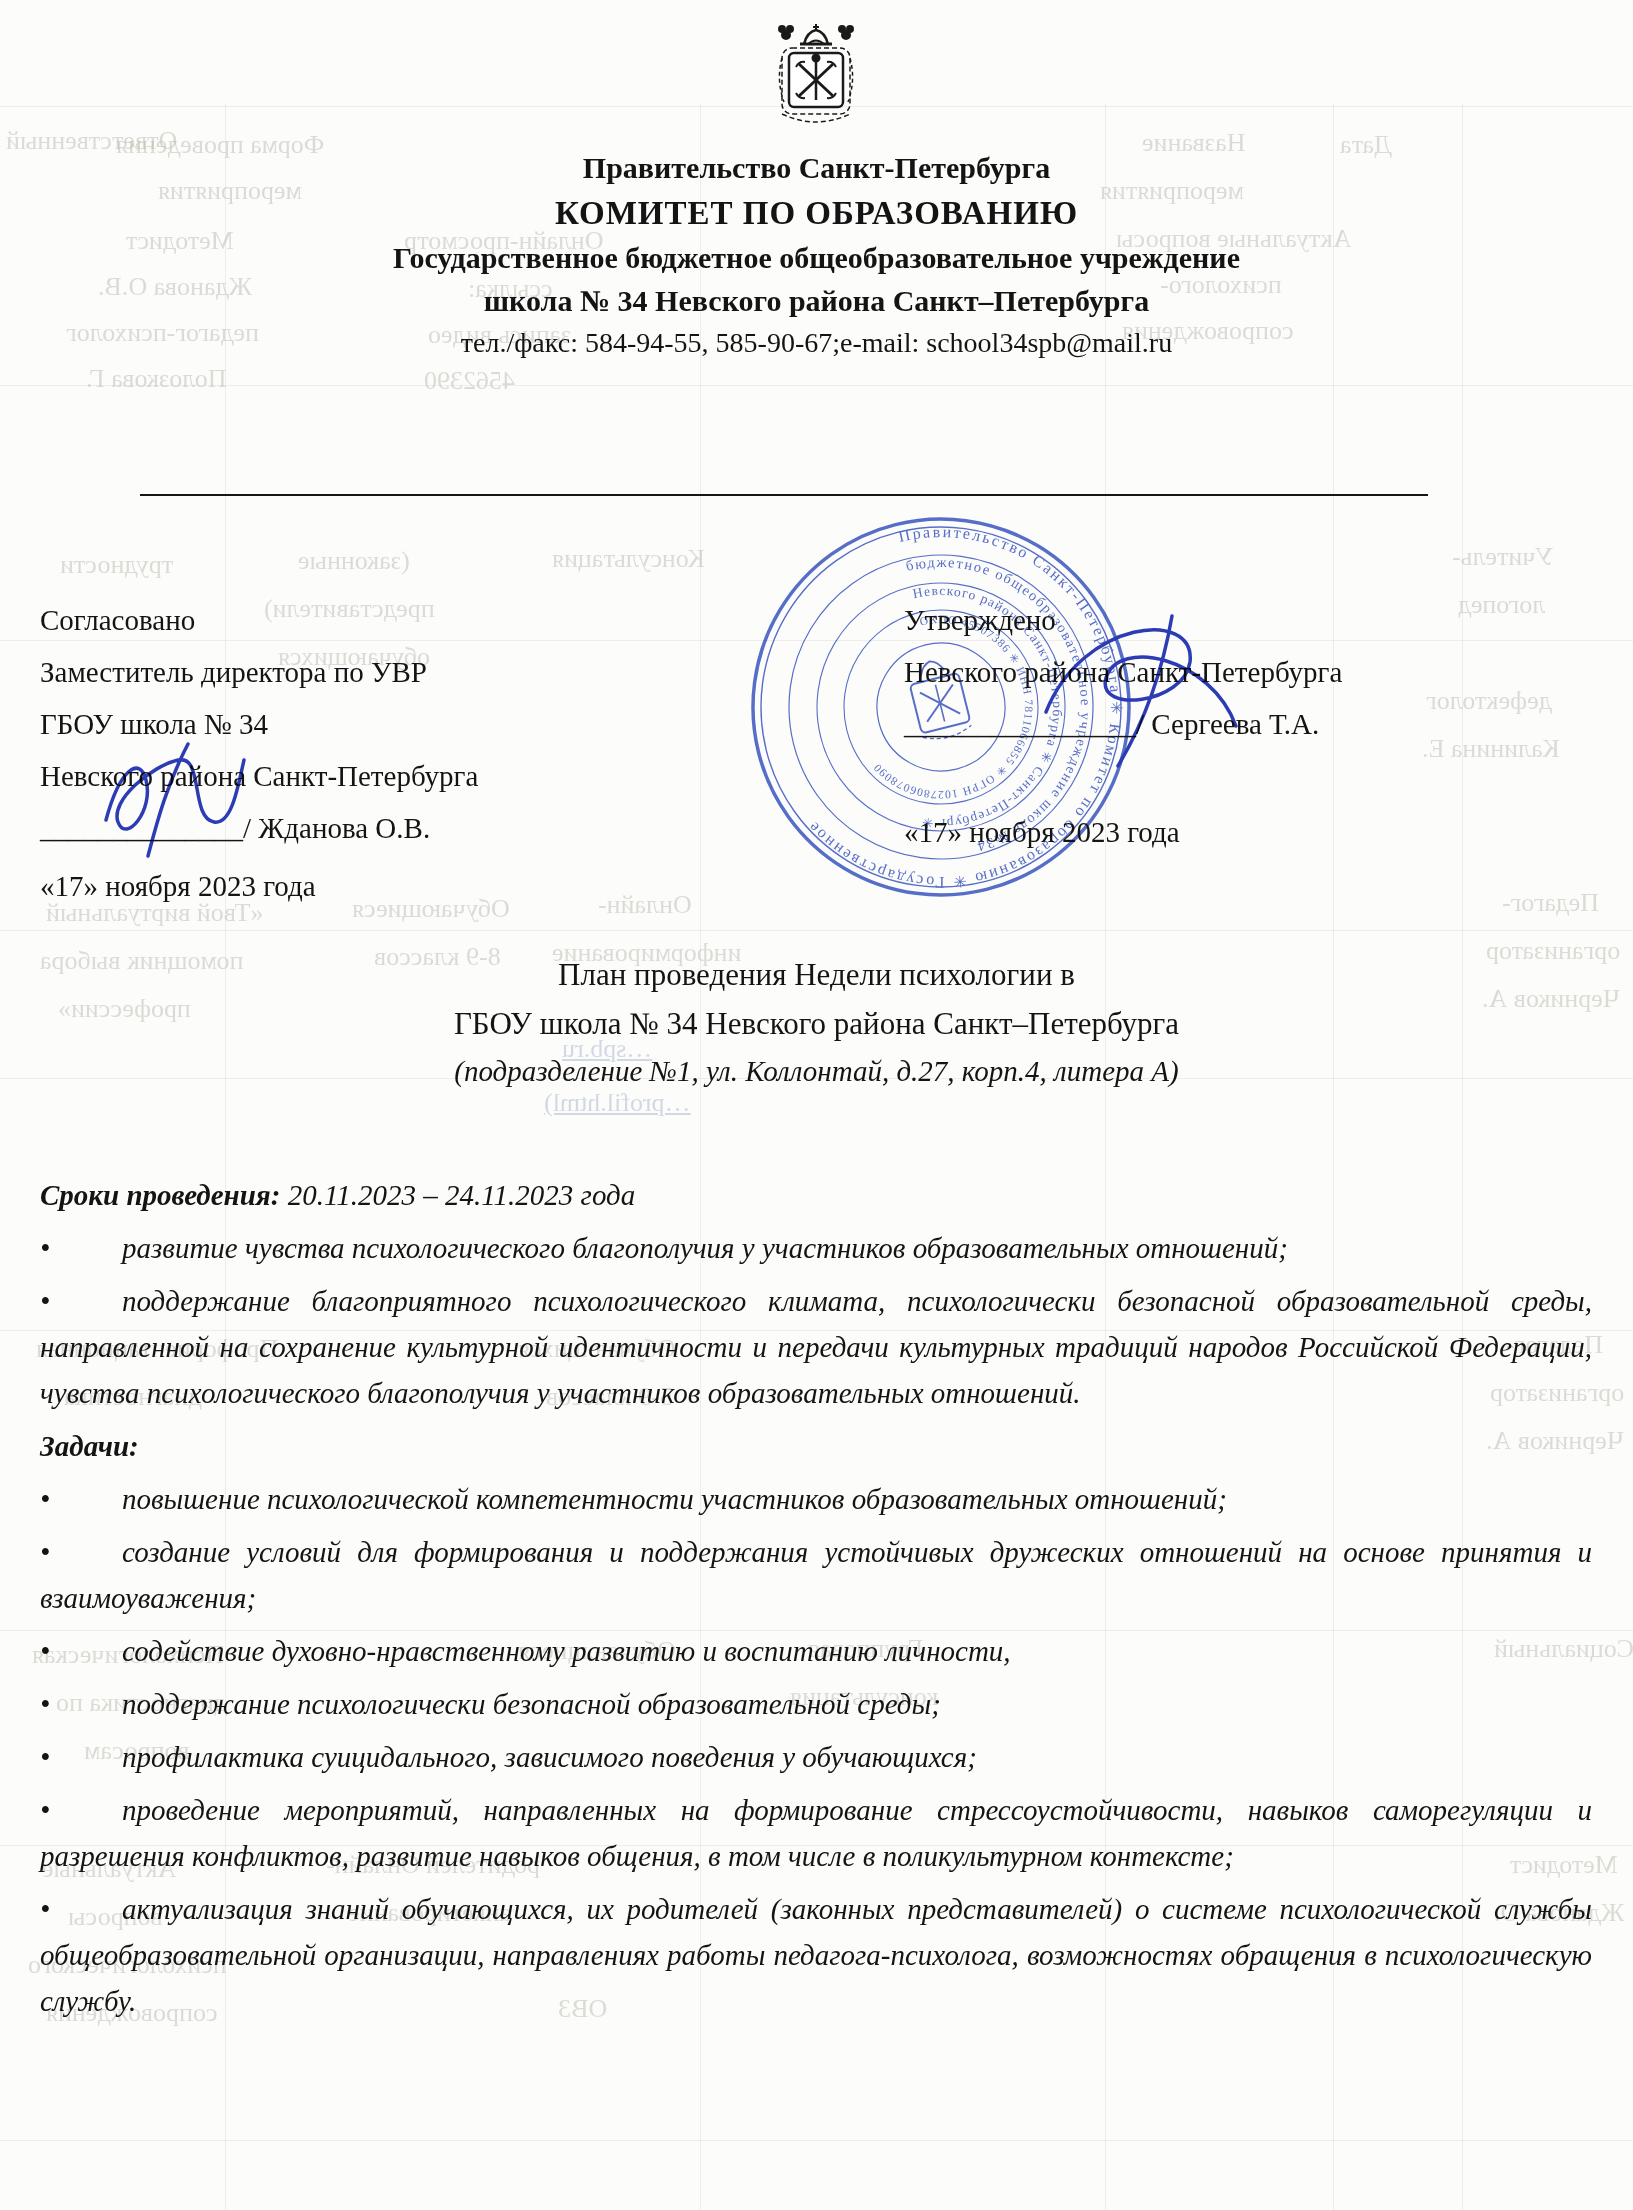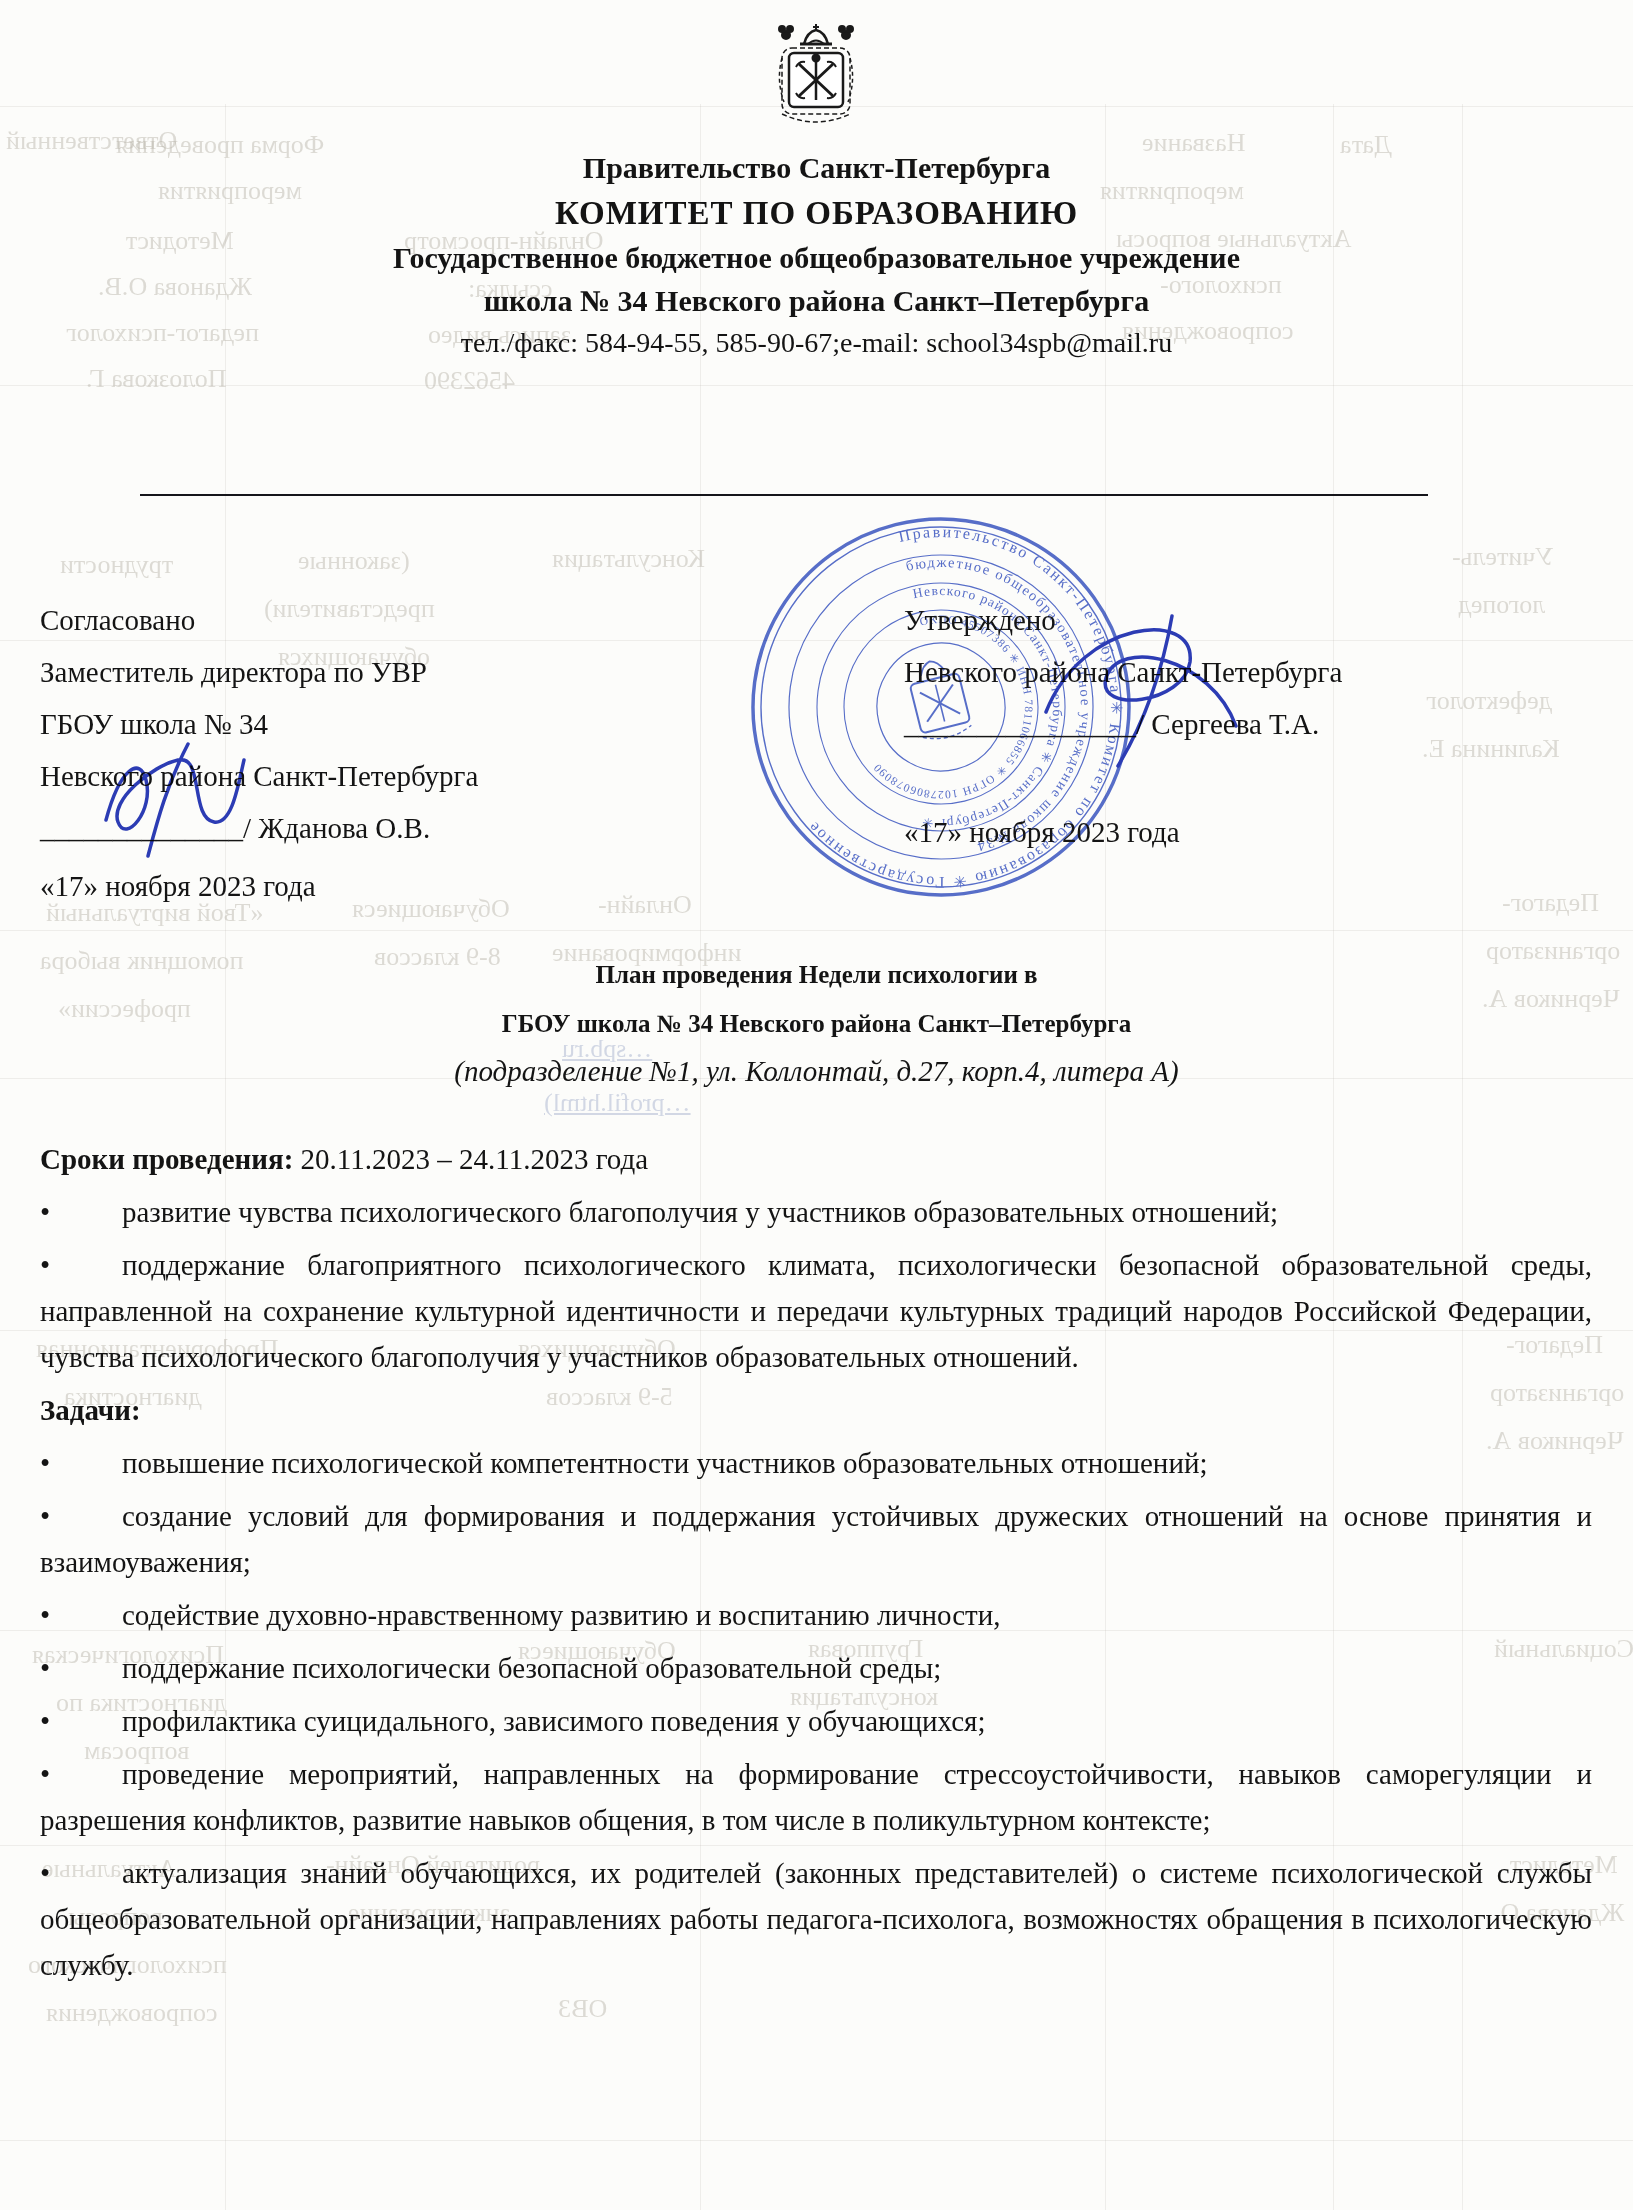--- a/index.html
+++ b/index.html
@@ -36,26 +36,26 @@
   .sig-right{left:120px;top:-104px;}
   .date-left{margin-top:6px;}
   .date-right{margin-top:56px;}
 
   
   .stamp{position:absolute;left:744px;top:510px;width:394px;height:394px;z-index:3;
          opacity:.92;mix-blend-mode:multiply;transform:rotate(-14deg);}
 
   
   .title{position:absolute;left:0;top:950px;width:100%;text-align:center;z-index:2;}
-  .t-main{font-size:25px;font-weight:bold;line-height:49px;}
+  .t-main{font-size:31px;font-weight:normal;line-height:49px;}
   .t-sub{font-size:29px;font-style:italic;line-height:46px;}
 
   
-  .bodytext{position:absolute;left:40px;top:1136px;width:1552px;z-index:2;
-            font-size:29px;line-height:46px;text-align:justify;}
+  .bodytext{position:absolute;left:40px;top:1172px;width:1552px;z-index:2;
+            font-size:29px;line-height:46px;text-align:justify;font-style:italic;}
   .bodytext p{margin:0 0 7px 0;}
   .dot{display:inline-block;width:82px;}
   .lbl{font-weight:bold;}
 </style>
 </head>
 <body>
 
 <div class="page">
 
   <div class="ghost-layer">

